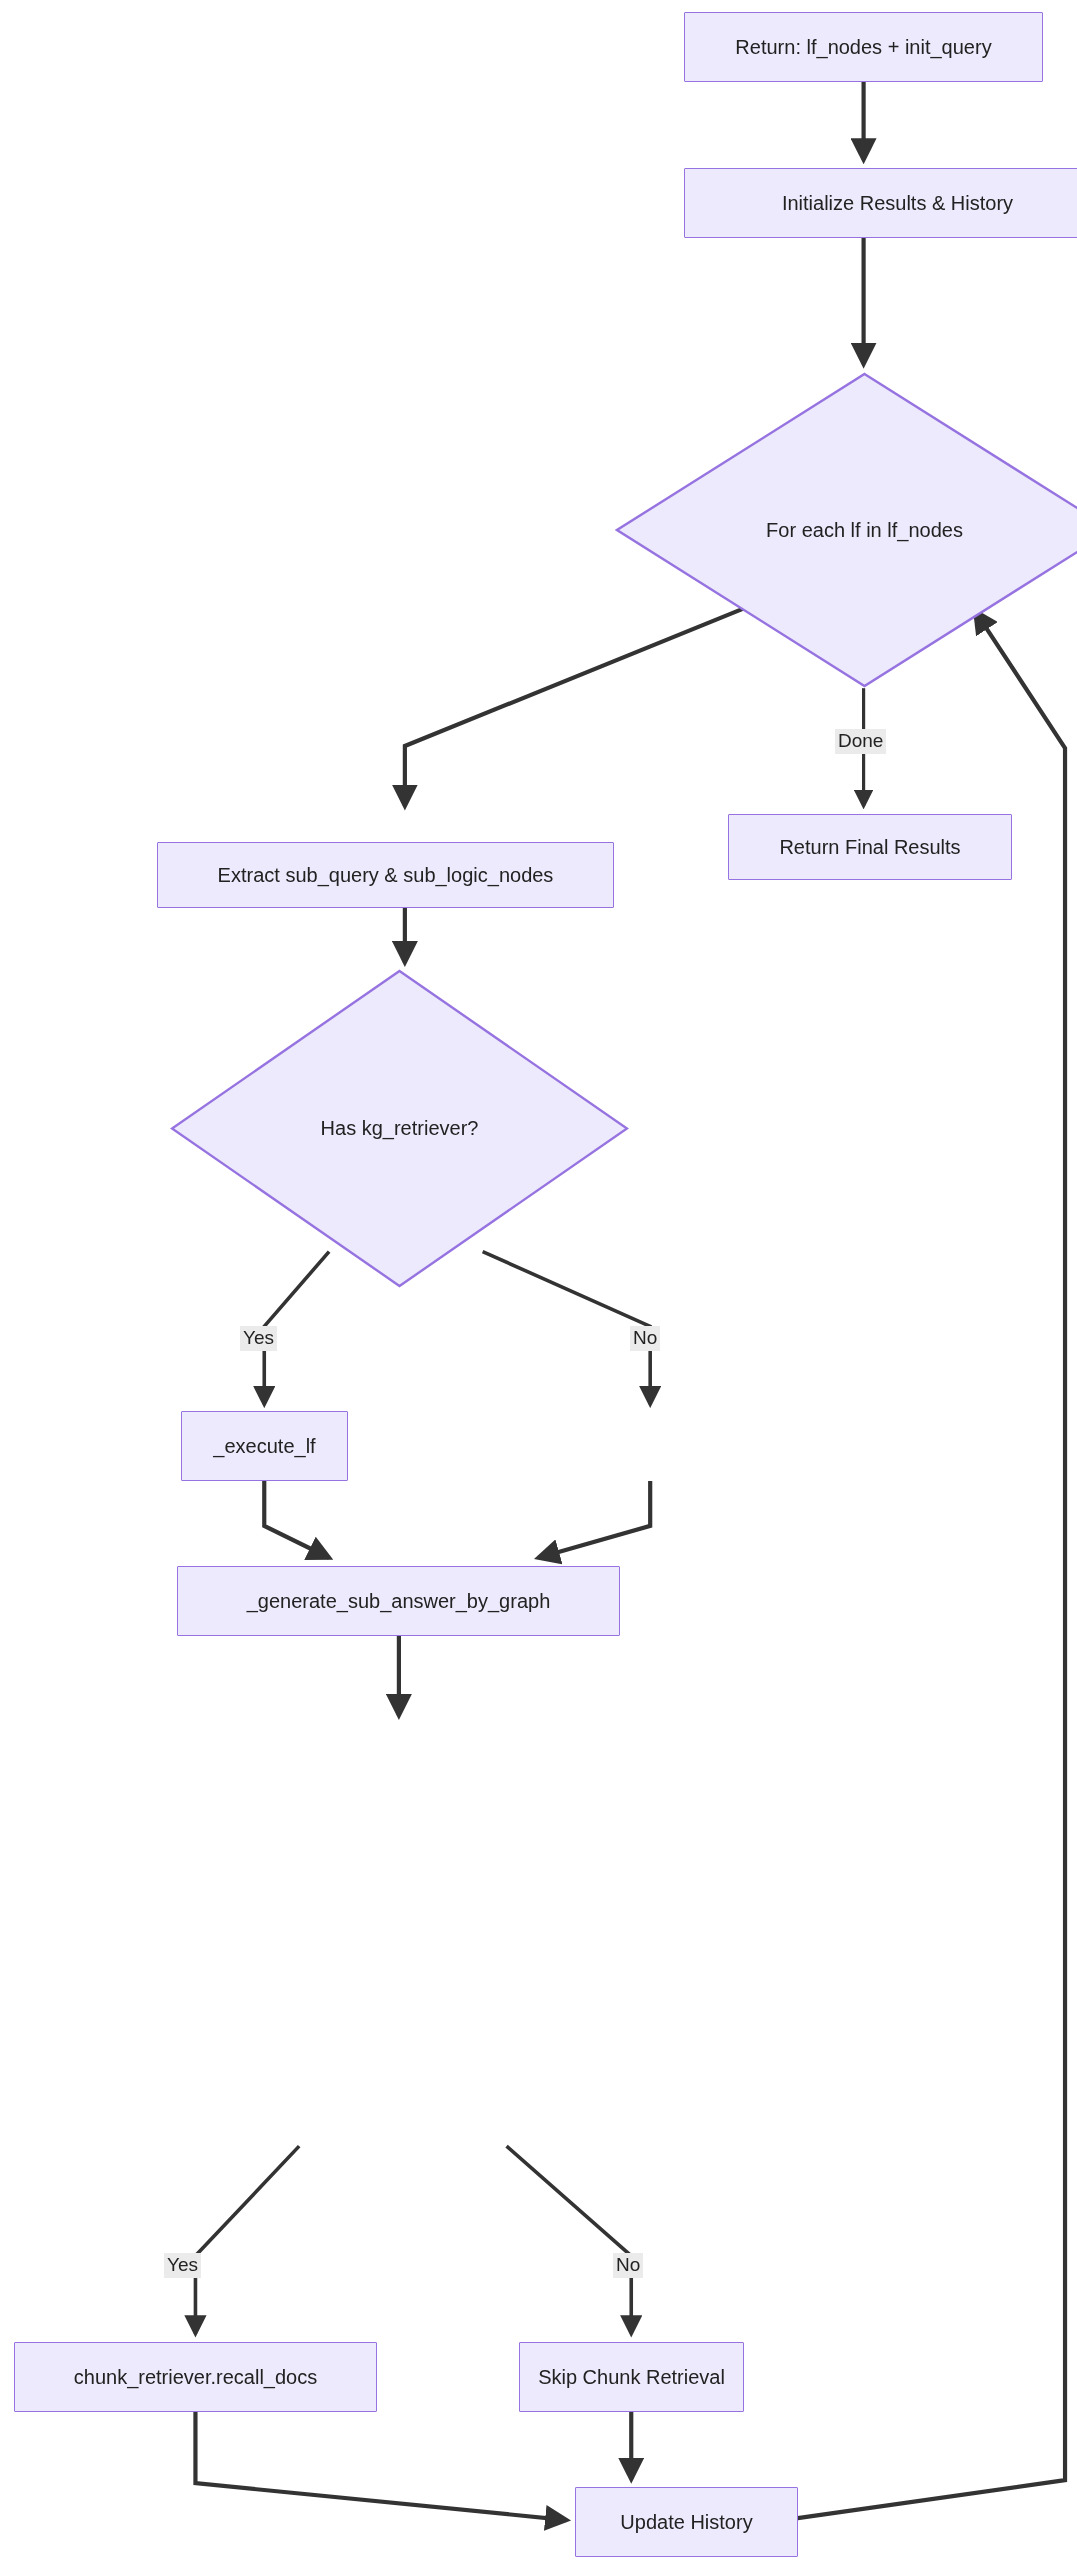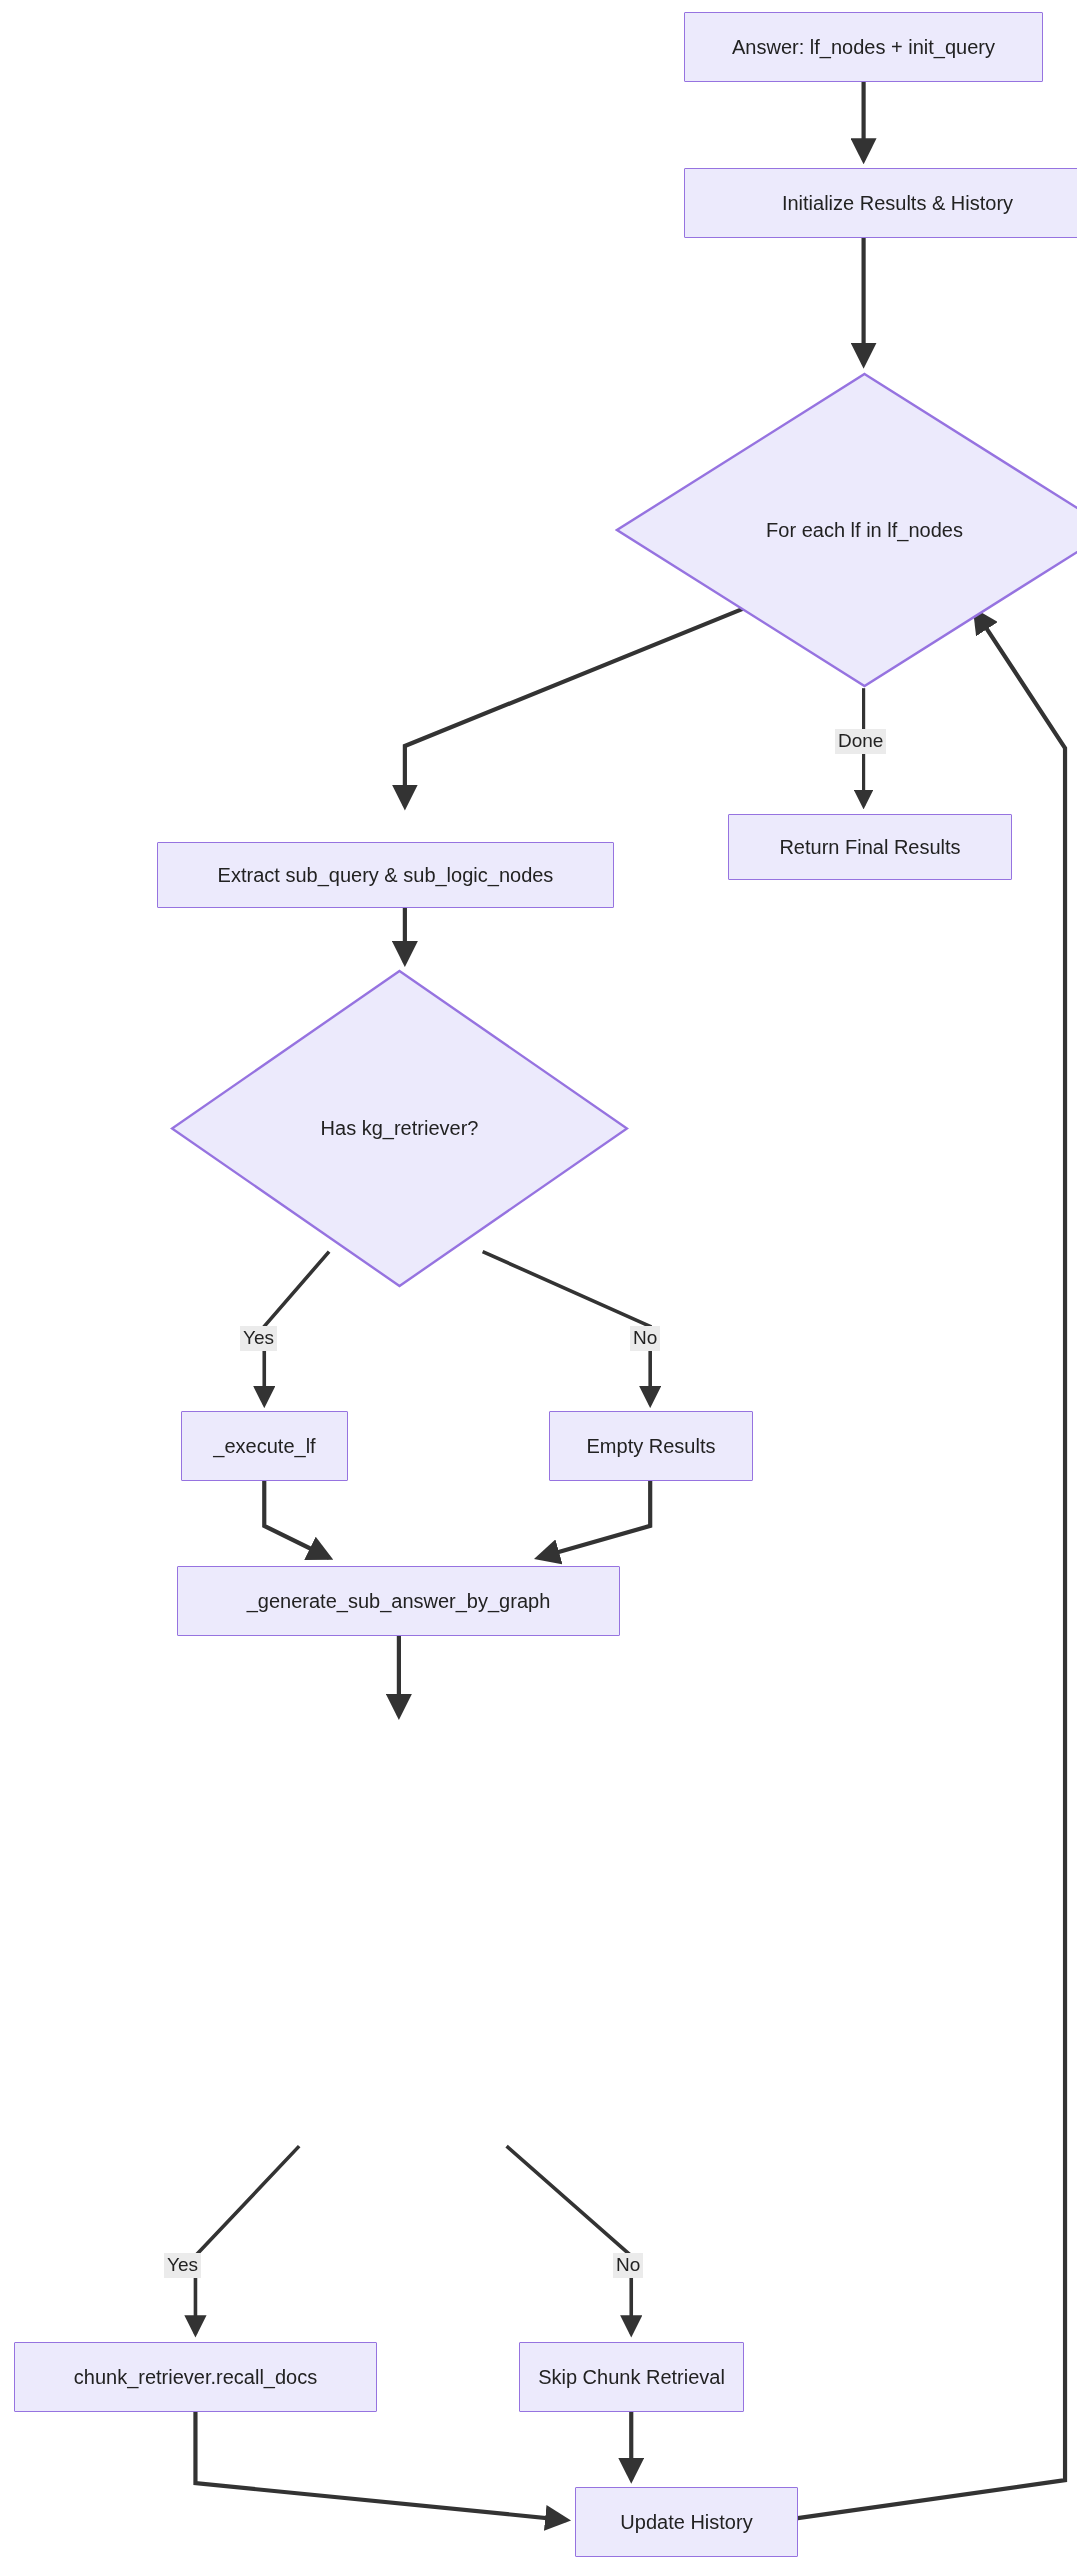--- a/index.html
+++ b/index.html
@@ -107,21 +107,21 @@
     <path d="M 508,2152 L 633,2262 L 633,2340" stroke="#333333" stroke-width="3.6" fill="none" marker-end="url(#arrow)"></path>
 
     <path d="M 196,2418 L 196,2490 L 568,2527" stroke="#333333" stroke-width="4.2" fill="none" marker-end="url(#arrow)"></path>
 
     <path d="M 633,2418 L 633,2486" stroke="#333333" stroke-width="4.2" fill="none" marker-end="url(#arrow)"></path>
 
     <path d="M 800,2525 L 1068,2487 L 1068,750 L 978,613" stroke="#333333" stroke-width="4.2" fill="none" marker-end="url(#arrow)"></path>
   </svg>
 
   <div class="node rect" style="left:684px; top:12px; width:359px; height:70px;">
-    <span>Answer: lf_nodes + init_query</span>
+    <span>Return: lf_nodes + init_query</span>
   </div>
 
   <div class="node rect" style="left:684px; top:168px; width:427px; height:70px;">
     <span>Initialize Results &amp; History</span>
   </div>
 
   <div class="node diamond-wrap" style="left:615px; top:372px; width:499px; height:316px;">
     <svg class="diamond-shape" viewBox="0 0 500 317" preserveAspectRatio="none">
       <polygon points="250,2 498,158.5 250,315 2,158.5" fill="#eceafc" stroke="#9673e0" stroke-width="2.4"></polygon>
     </svg>
@@ -140,23 +140,20 @@
     <svg class="diamond-shape" viewBox="0 0 460 320" preserveAspectRatio="none">
       <polygon points="230,2 458,160 230,318 2,160" fill="#eceafc" stroke="#9673e0" stroke-width="2.4"></polygon>
     </svg>
     <span class="diamond-label">Has kg_retriever?</span>
   </div>
 
   <div class="node rect" style="left:181px; top:1411px; width:167px; height:70px;">
     <span>_execute_lf</span>
   </div>
 
-  <div class="node rect" style="left:549px; top:1411px; width:204px; height:70px;">
-    <span>Empty Results</span>
-  </div>
 
   <div class="node rect" style="left:177px; top:1566px; width:443px; height:70px;">
     <span>_generate_sub_answer_by_graph</span>
   </div>
 
 
   <div class="node rect" style="left:14px; top:2342px; width:363px; height:70px;text-align:center;">
     <span>chunk_retriever.recall_docs</span>
   </div>
 

